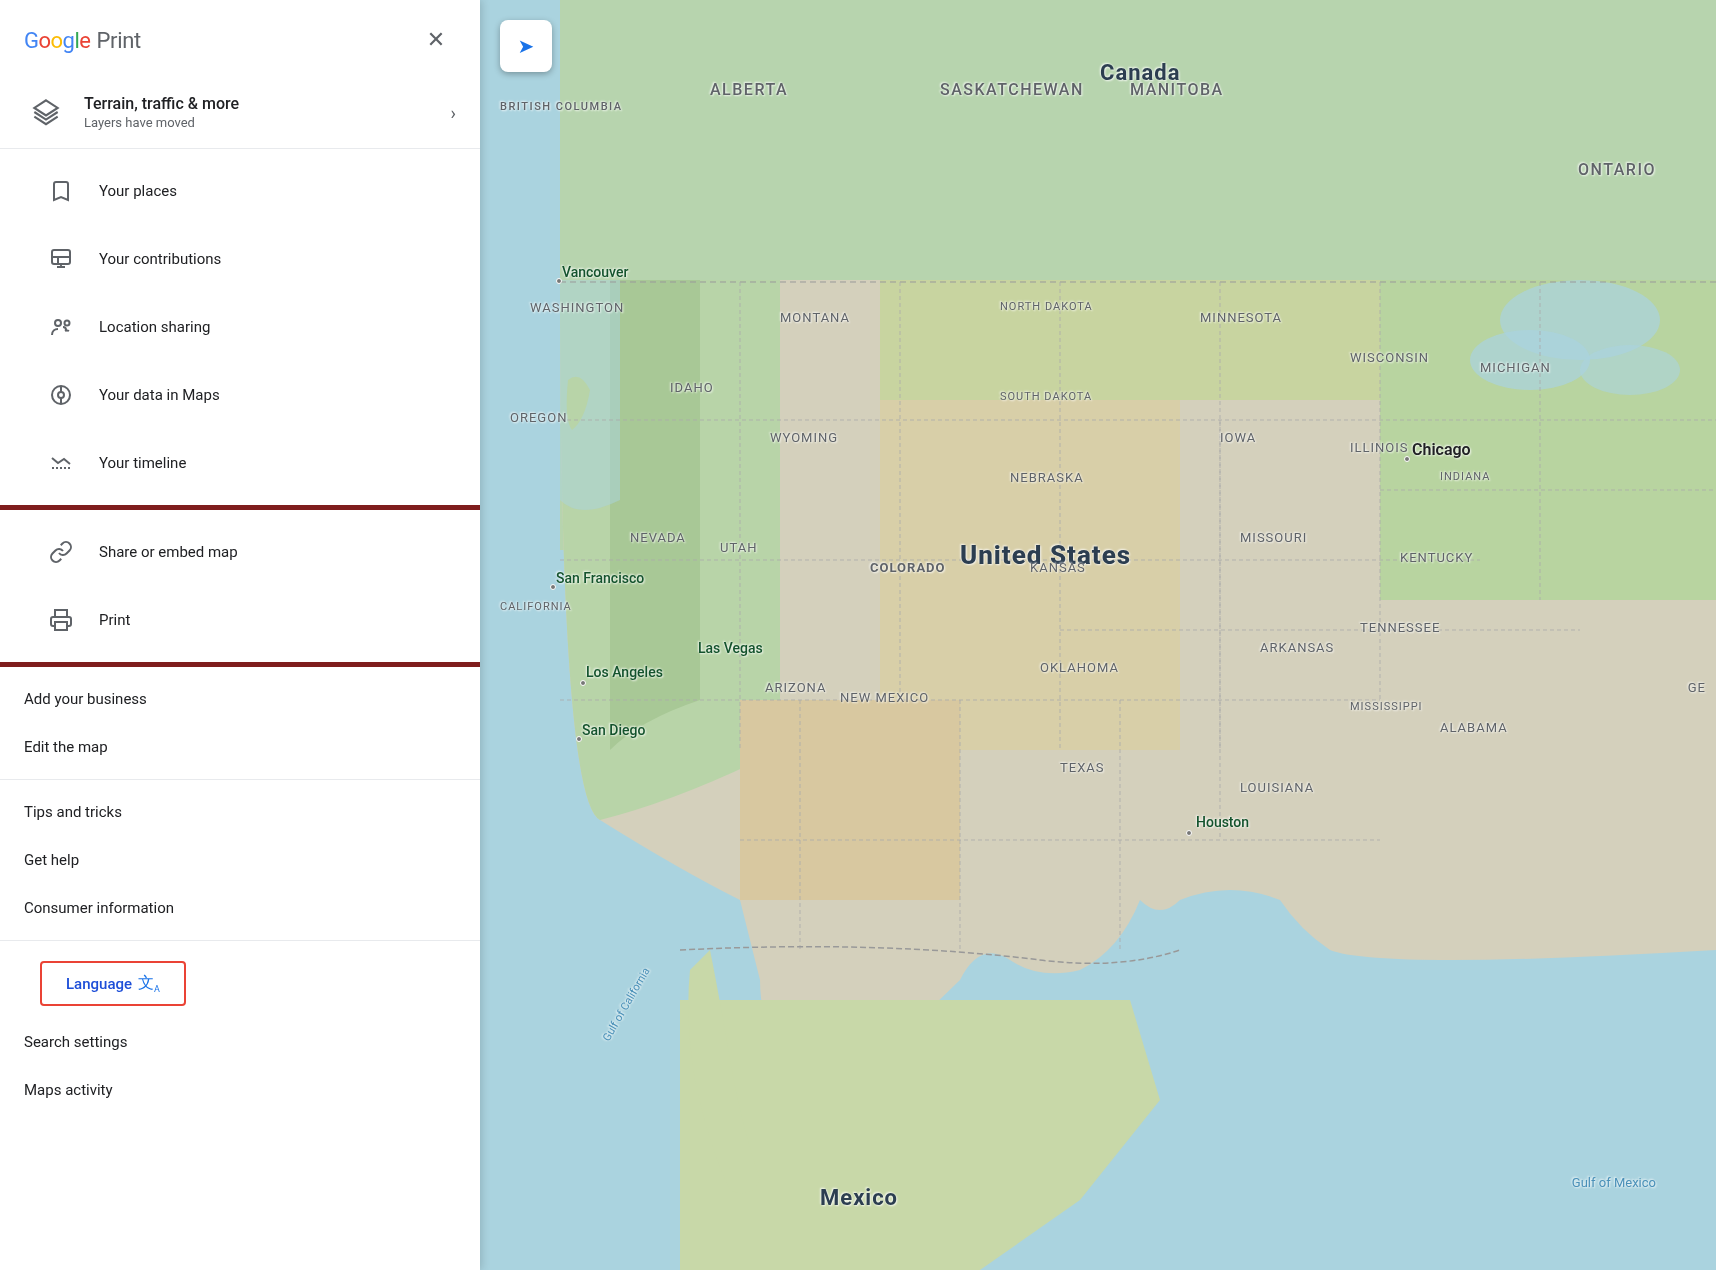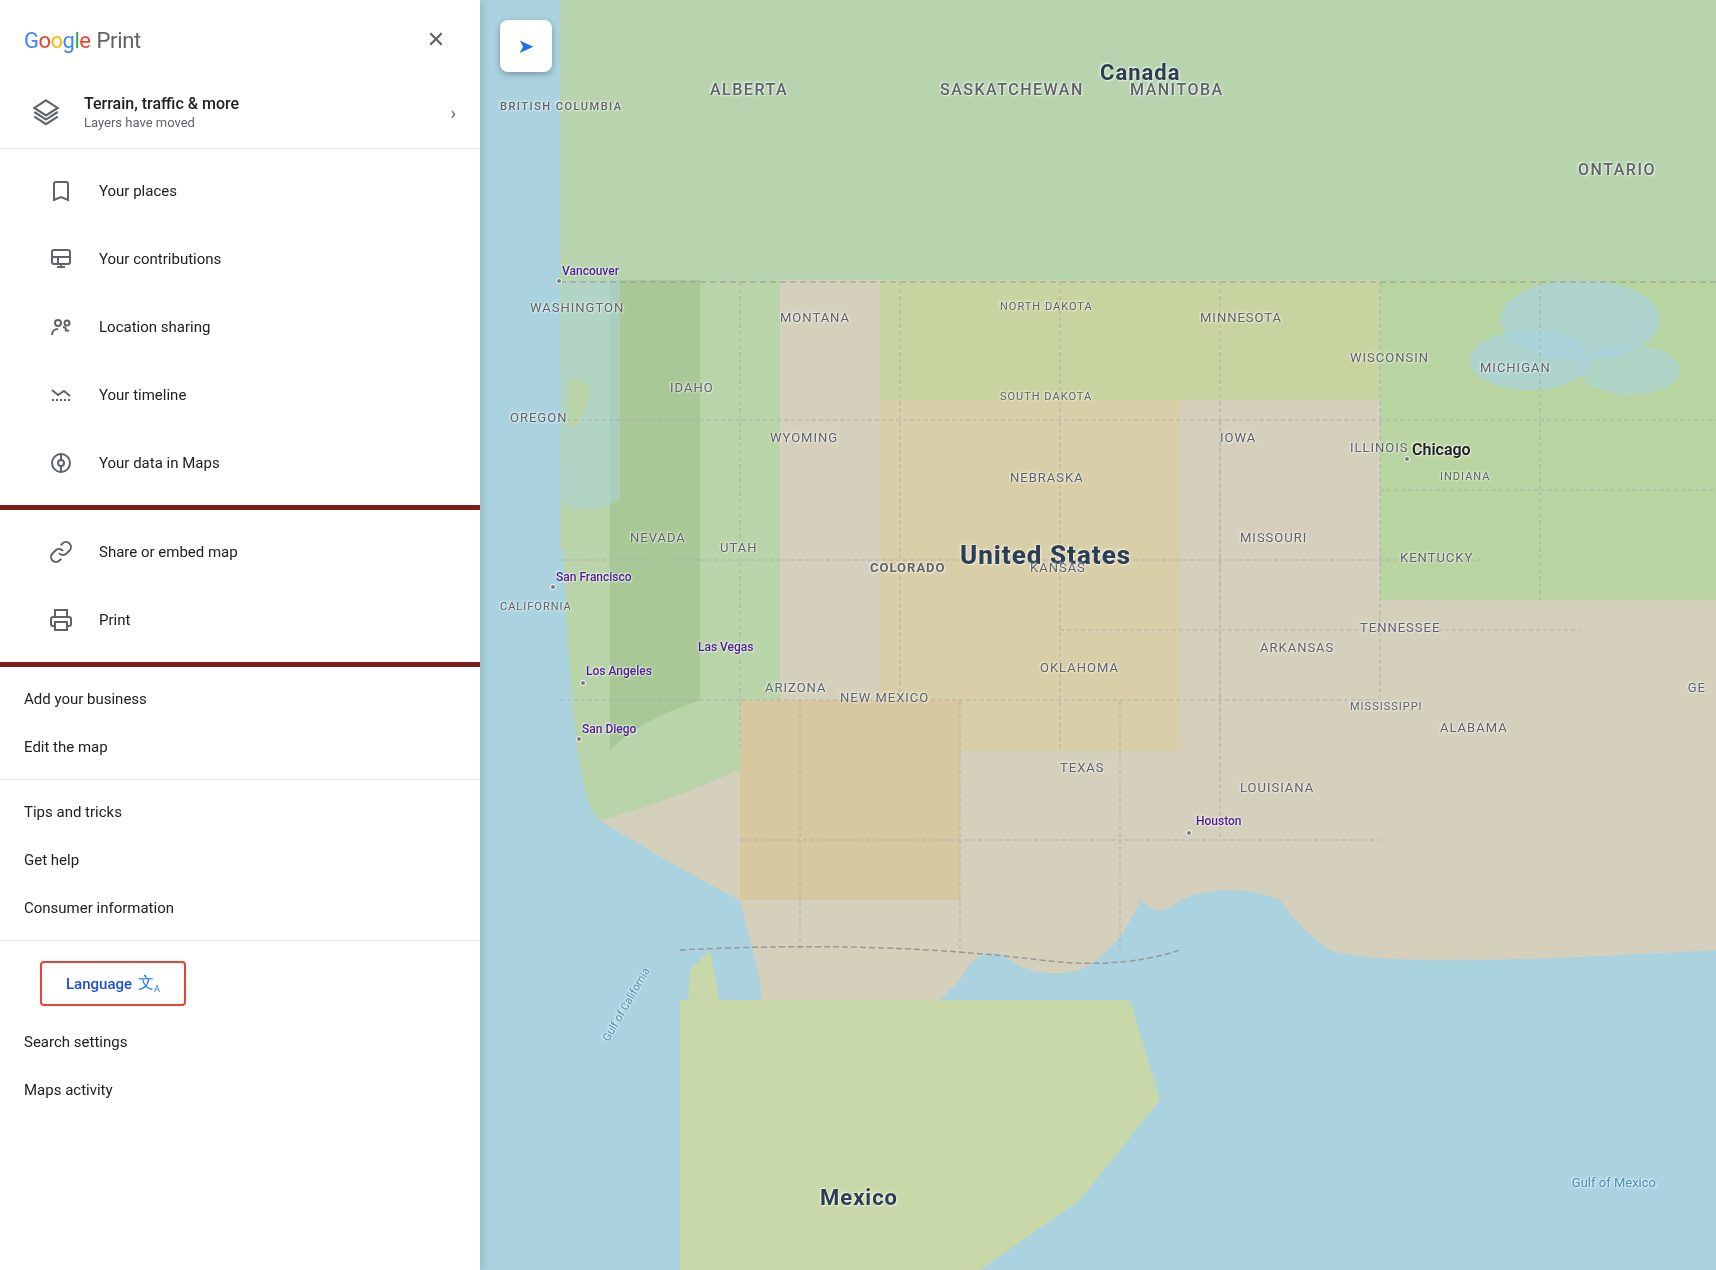--- a/index.html
+++ b/index.html
@@ -242,22 +242,22 @@
     }
 
     .label-state {
       font-size: 13px;
       color: #5f6368;
       letter-spacing: 1px;
       text-transform: uppercase;
     }
 
     .label-city {
-      font-size: 12px;
-      color: #4c1d95;
+      font-size: 14px;
+      color: #14532d;
       font-weight: 500;
     }
 
     .label-city-large {
       font-size: 16px;
       color: #202124;
       font-weight: 600;
     }
 
     .city-dot {
@@ -329,36 +329,36 @@
           <path d="M14 12c1.5 0 3 1 3 3v1"></path>
           <circle cx="18" cy="8" r="2.5"></circle>
           <path d="M16 16c0.5-0.3 1-0.5 2-0.5s1.5 0.2 2 0.5"></path>
         </svg>
       </div>
       <span class="menu-label">Location sharing</span>
     </div>
     <div class="menu-item">
       <div class="menu-icon">
         <svg width="24" height="24" viewBox="0 0 24 24" fill="none" stroke="#5f6368" stroke-width="2">
-          <polyline points="3,7 9,12 15,8 21,13"></polyline>
-          <line x1="3" y1="17" x2="21" y2="17" stroke-dasharray="2,2"></line>
-        </svg>
-      </div>
-      <span class="menu-label">Your timeline</span>
-    </div>
-    <div class="menu-item">
-      <div class="menu-icon">
-        <svg width="24" height="24" viewBox="0 0 24 24" fill="none" stroke="#5f6368" stroke-width="2">
           <circle cx="12" cy="12" r="9"></circle>
           <circle cx="12" cy="12" r="3"></circle>
           <line x1="12" y1="3" x2="12" y2="9"></line>
           <line x1="12" y1="15" x2="12" y2="21"></line>
         </svg>
       </div>
       <span class="menu-label">Your data in Maps</span>
+    </div>
+    <div class="menu-item">
+      <div class="menu-icon">
+        <svg width="24" height="24" viewBox="0 0 24 24" fill="none" stroke="#5f6368" stroke-width="2">
+          <polyline points="3,7 9,12 15,8 21,13"></polyline>
+          <line x1="3" y1="17" x2="21" y2="17" stroke-dasharray="2,2"></line>
+        </svg>
+      </div>
+      <span class="menu-label">Your timeline</span>
     </div>
   </div>
 
   <div class="menu-section">
     <div class="menu-item">
       <div class="menu-icon">
         <svg width="24" height="24" viewBox="0 0 24 24" fill="none" stroke="#5f6368" stroke-width="2">
           <path d="M10 13a5 5 0 0 0 7.54.54l3-3a5 5 0 0 0-7.07-7.07l-1.72 1.71"></path>
           <path d="M14 11a5 5 0 0 0-7.54-.54l-3 3a5 5 0 0 0 7.07 7.07l1.71-1.71"></path>
         </svg>

